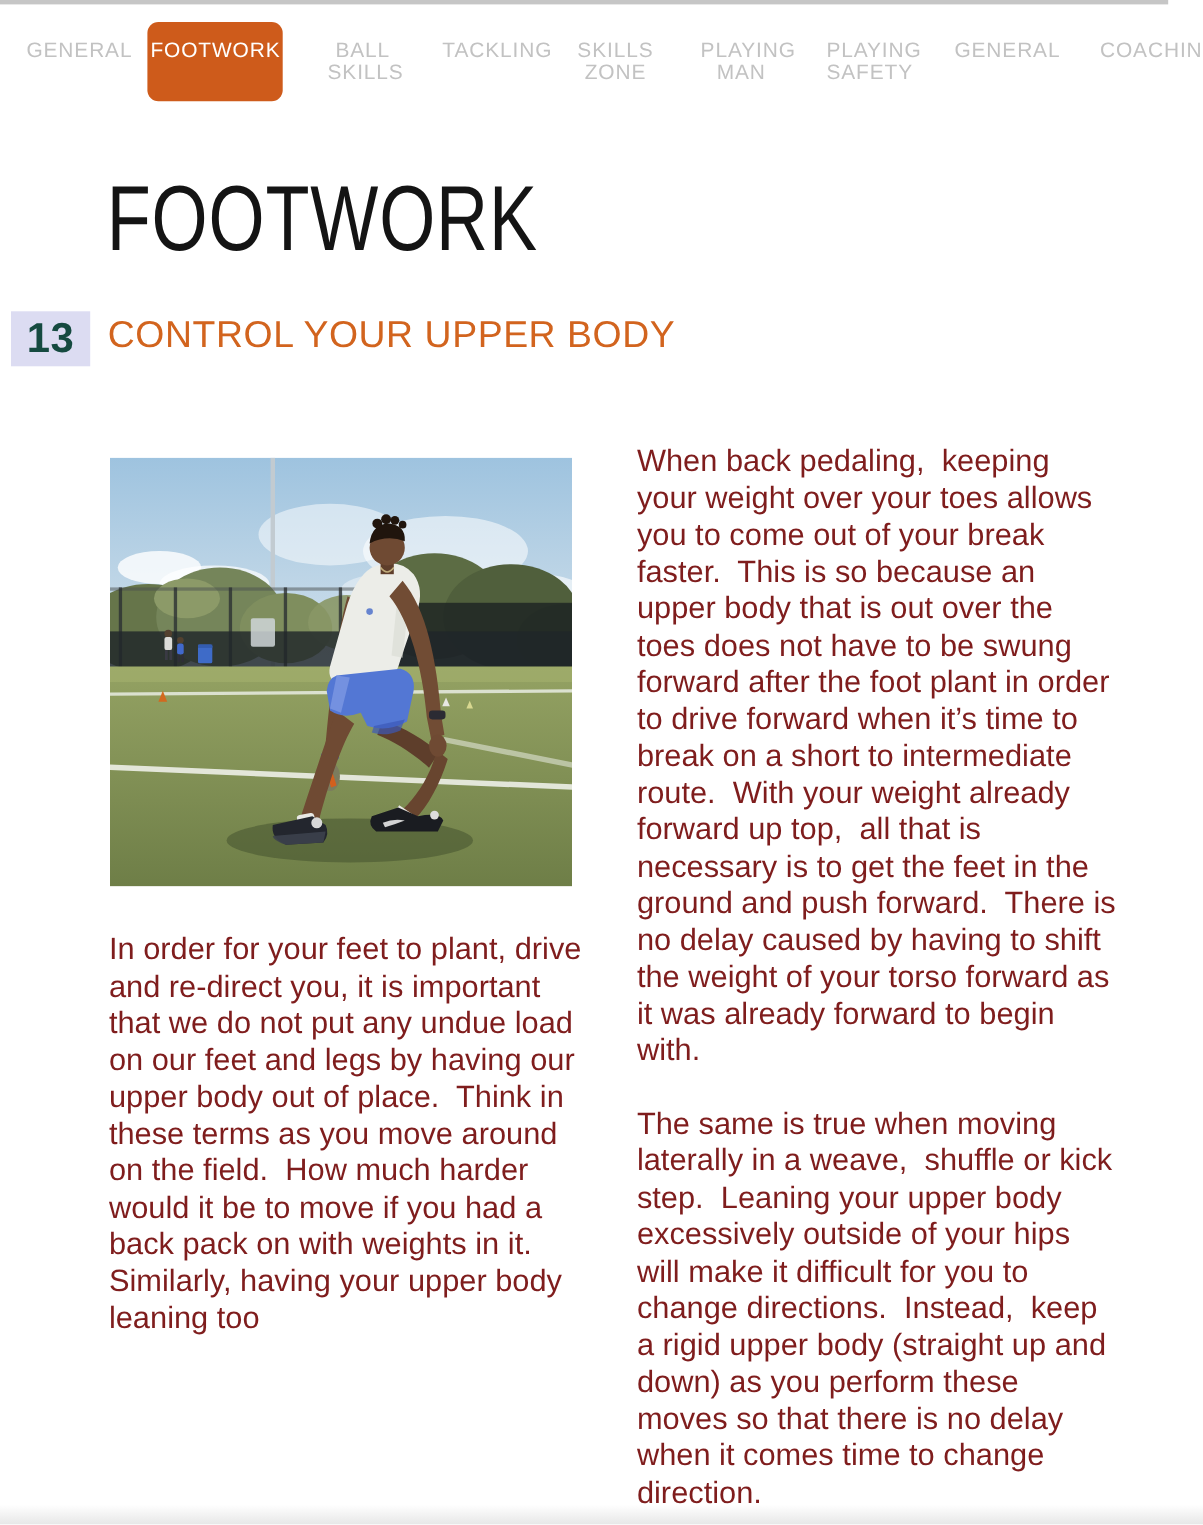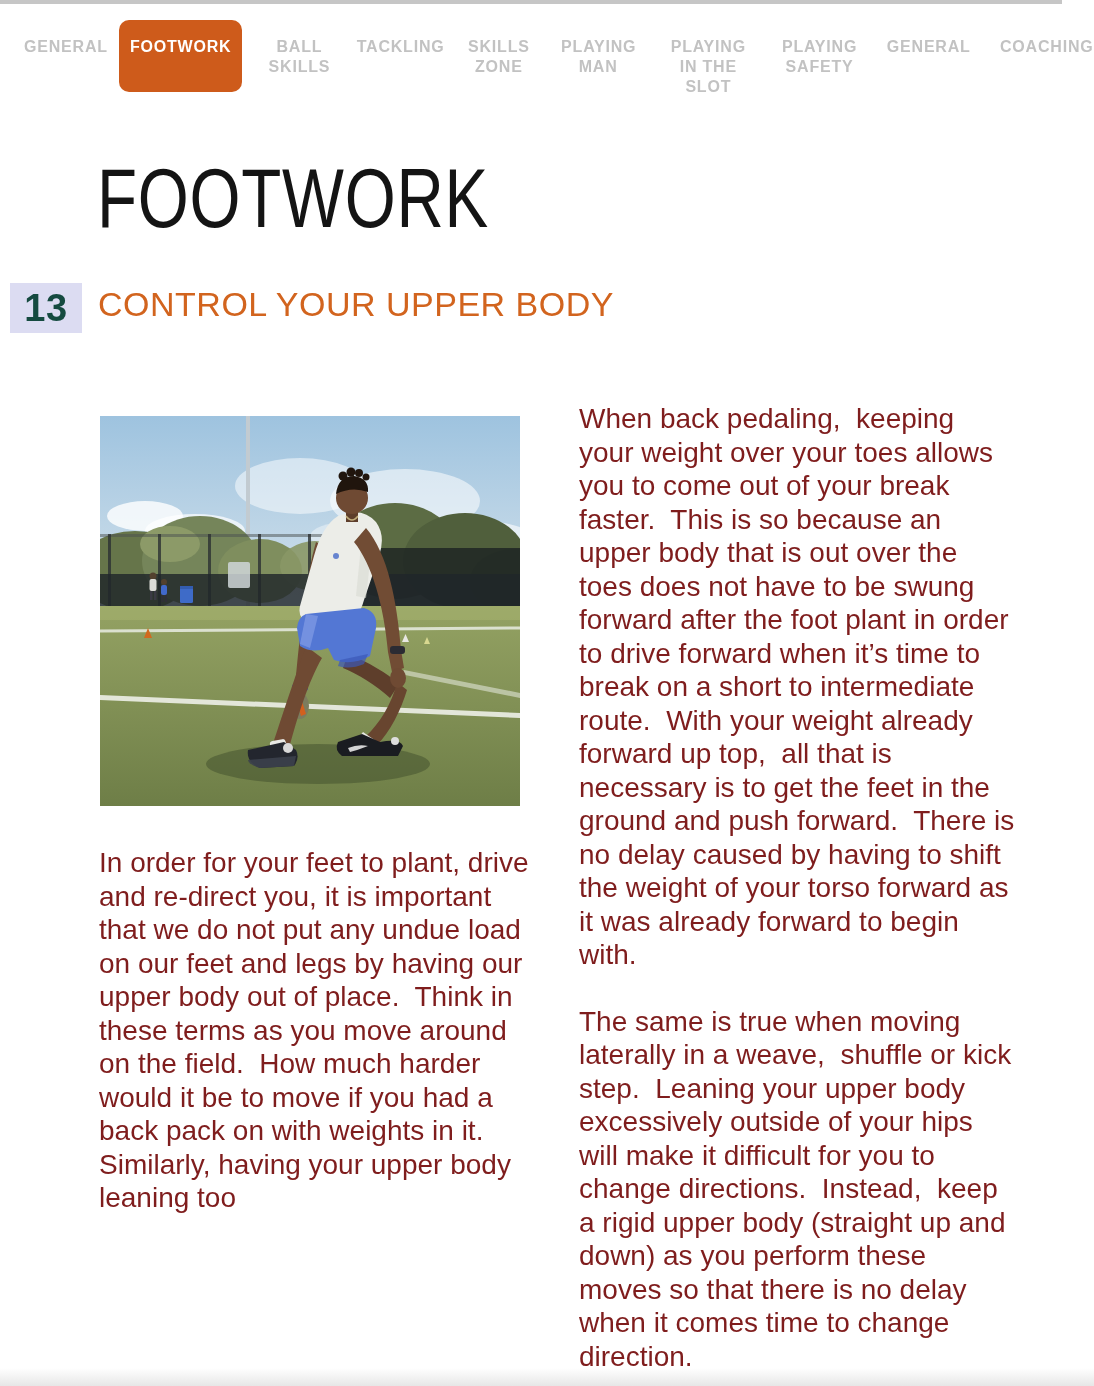--- a/index.html
+++ b/index.html
@@ -10,22 +10,22 @@
   
   .top-line{position:absolute;top:0;left:0;width:1062px;height:4px;background:#c6c6c6;}
   
   .nav{
     position:absolute;top:0;left:0;right:0;height:118px;
     display:flex;justify-content:space-between;align-items:flex-start;
     padding:0 14px 0 24px;box-sizing:border-box;
   }
   .tab{
     padding-top:37px;text-align:center;
-    font-size:16px;letter-spacing:.8px;line-height:20px;
-    color:#c2c2c2;cursor:pointer;flex:0 0 auto;font-weight:bold;
+    font-size:19px;letter-spacing:.8px;line-height:20px;
+    color:#c2c2c2;cursor:pointer;flex:0 0 auto;
   }
   .tab.active{
     margin-top:20px;padding-top:17px;height:72px;box-sizing:border-box;
     background:#ce5b1b;border-radius:10px;color:#ffffff;
   }
   .w-general{width:70px}.w-footwork{width:123px}.w-ballskills{width:64px}
   .w-tackling{width:80px}.w-pzone{width:74px}.w-pman{width:74px}
   .w-pslot{width:96px}.w-psafety{width:76px}.w-sfilm{width:86px}
   .w-coaching{width:92px}.w-training{width:80px}
   
@@ -63,21 +63,20 @@
 
 <div class="top-line"></div>
 
 <nav class="nav">
   <div class="tab w-general">GENERAL</div>
   <div class="tab active w-footwork">FOOTWORK</div>
   <div class="tab w-ballskills">BALL SKILLS</div>
   <div class="tab w-tackling">TACKLING</div>
   <div class="tab w-pzone">SKILLS ZONE</div>
   <div class="tab w-pman">PLAYING MAN</div>
-  <div class="tab w-pslot">PLAYING IN THE SLOT</div>
   <div class="tab w-psafety">PLAYING SAFETY</div>
   <div class="tab w-coaching">GENERAL</div>
   <div class="tab w-training">COACHING</div>
 </nav>
 
 <h1 class="page-title">FOOTWORK</h1>
 
 <div class="section-row">
   <div class="section-badge">
     <span class="section-number">13</span>

